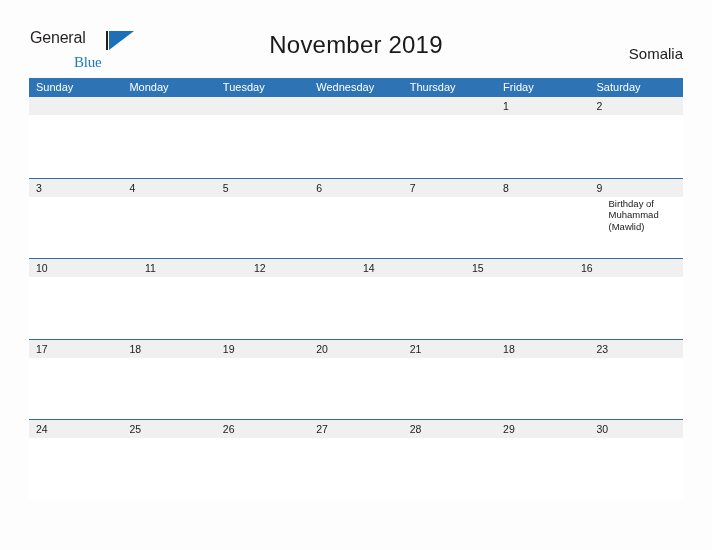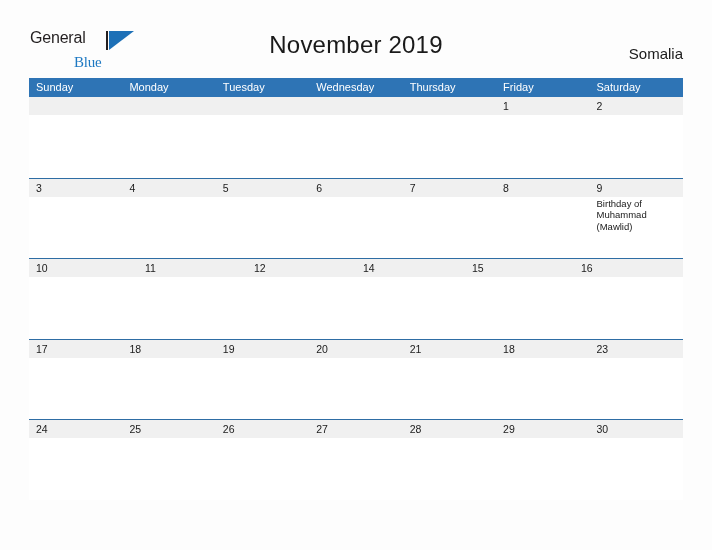--- a/index.html
+++ b/index.html
@@ -153,20 +153,21 @@
     font-size: 10.5px;
     color: #1a1a1a;
     line-height: 18px;
     height: 18px;
     padding-left: 7px;
     box-sizing: border-box;
     font-family: "Liberation Sans", sans-serif;
   }
   .event-list {
     padding: 1px 5px 0 7px;
+    margin-left: 12px;
   }
   .event {
     font-size: 9.5px;
     color: #1a1a1a;
     line-height: 11.5px;
     font-family: "Liberation Sans", sans-serif;
     word-wrap: break-word;
   }
 </style>
 </head>

